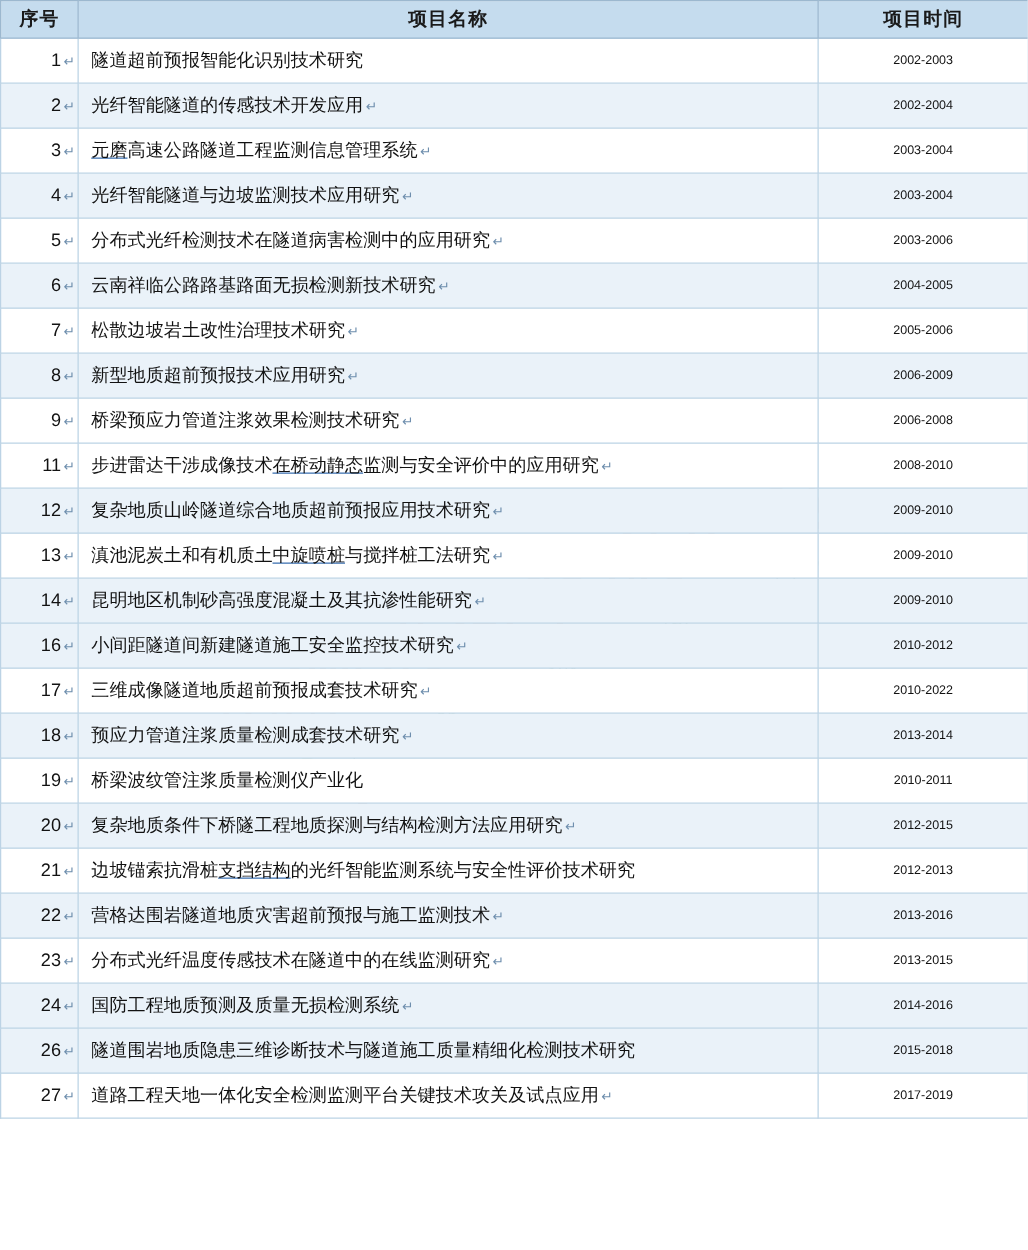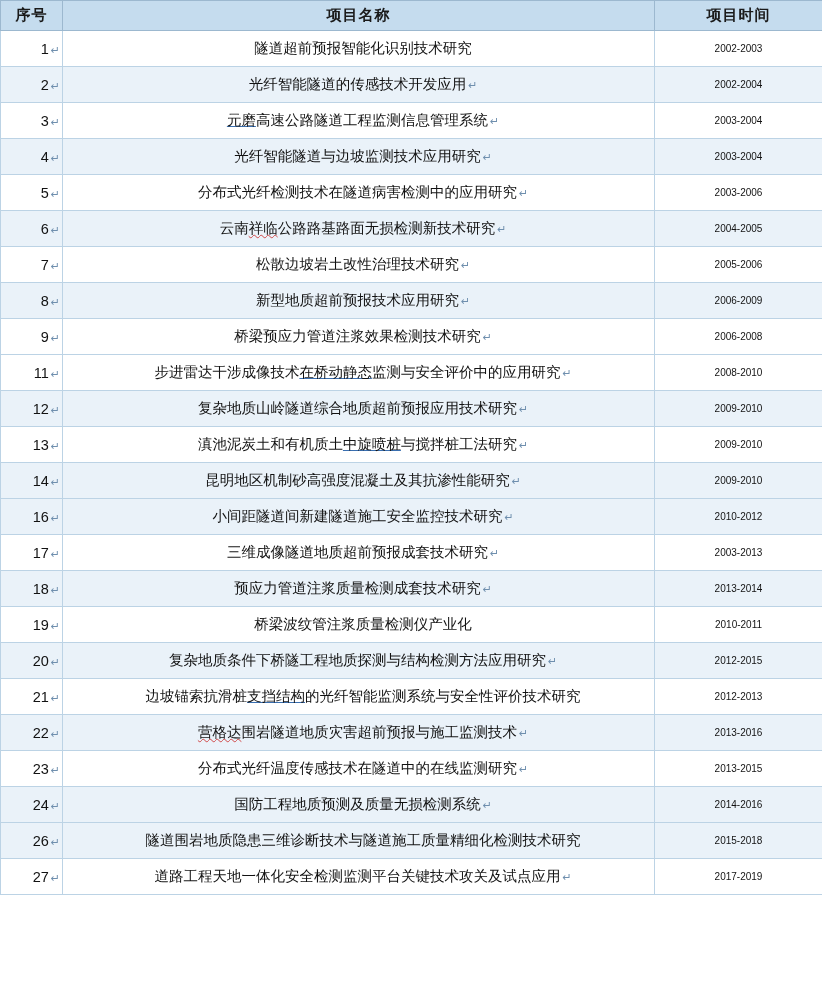--- a/index.html
+++ b/index.html
@@ -58,39 +58,38 @@
   tbody tr.alt td {
     background: #eaf2f9;
   }
   td.idx {
     text-align: right;
     padding-right: 2px;
     font-size: 14.5px;
     white-space: nowrap;
   }
   td.name {
-    text-align: center;
+    text-align: left;
     padding-left: 10px;
     white-space: nowrap;
     overflow: hidden;
   }
   td.time {
     text-align: center;
     font-size: 10px;
     white-space: nowrap;
   }
   .pilcrow {
     color: #6f8fae;
     font-size: 11px;
     margin-left: 2px;
     font-family: "DejaVu Sans", sans-serif;
     vertical-align: baseline;
   }
   .underline-red {
-    text-decoration: underline;
     text-decoration-color: #d04a4a;
     text-decoration-style: wavy;
     text-decoration-thickness: 1px;
   }
   .underline-blue {
     text-decoration: underline;
     text-decoration-color: #3a6fb0;
     text-decoration-thickness: 1px;
   }
 </style>
@@ -190,21 +189,21 @@
         <td class="time">2009-2010</td>
       </tr>
       <tr class="alt">
         <td class="idx">16<span class="pilcrow">↵</span></td>
         <td class="name">小间距隧道间新建隧道施工安全监控技术研究<span class="pilcrow">↵</span></td>
         <td class="time">2010-2012</td>
       </tr>
       <tr>
         <td class="idx">17<span class="pilcrow">↵</span></td>
         <td class="name">三维成像隧道地质超前预报成套技术研究<span class="pilcrow">↵</span></td>
-        <td class="time">2003-2013</td>
+        <td class="time">2010-2022</td>
       </tr>
       <tr class="alt">
         <td class="idx">18<span class="pilcrow">↵</span></td>
         <td class="name">预应力管道注浆质量检测成套技术研究<span class="pilcrow">↵</span></td>
         <td class="time">2013-2014</td>
       </tr>
       <tr>
         <td class="idx">19<span class="pilcrow">↵</span></td>
         <td class="name">桥梁波纹管注浆质量检测仪产业化</td>
         <td class="time">2010-2011</td>

